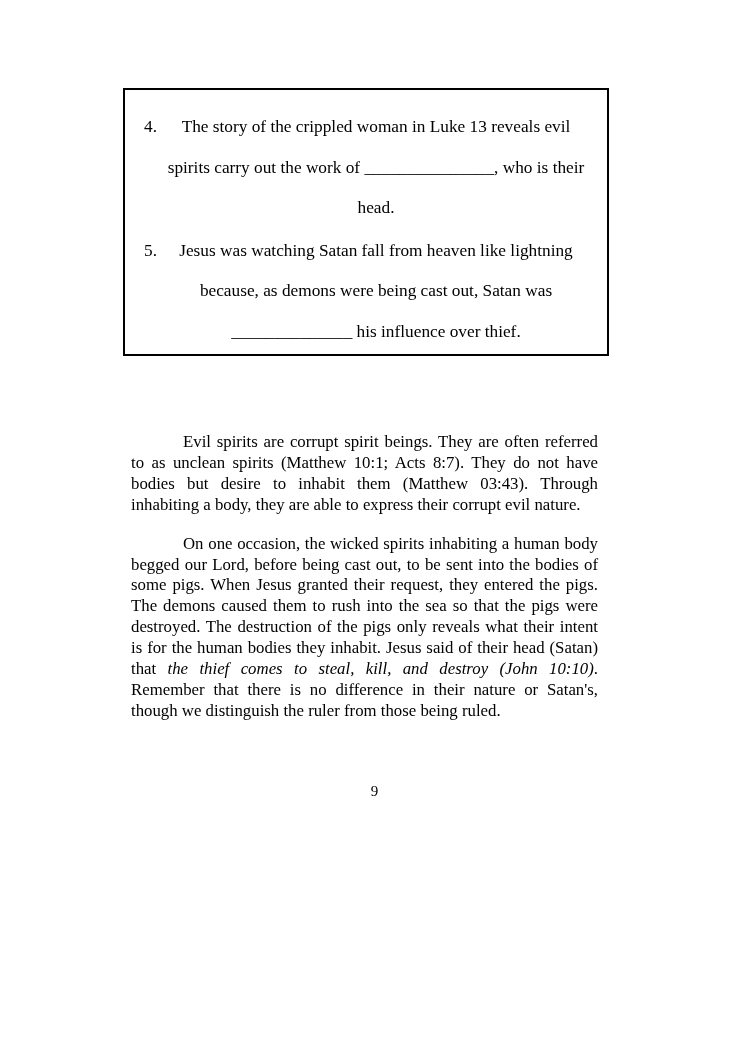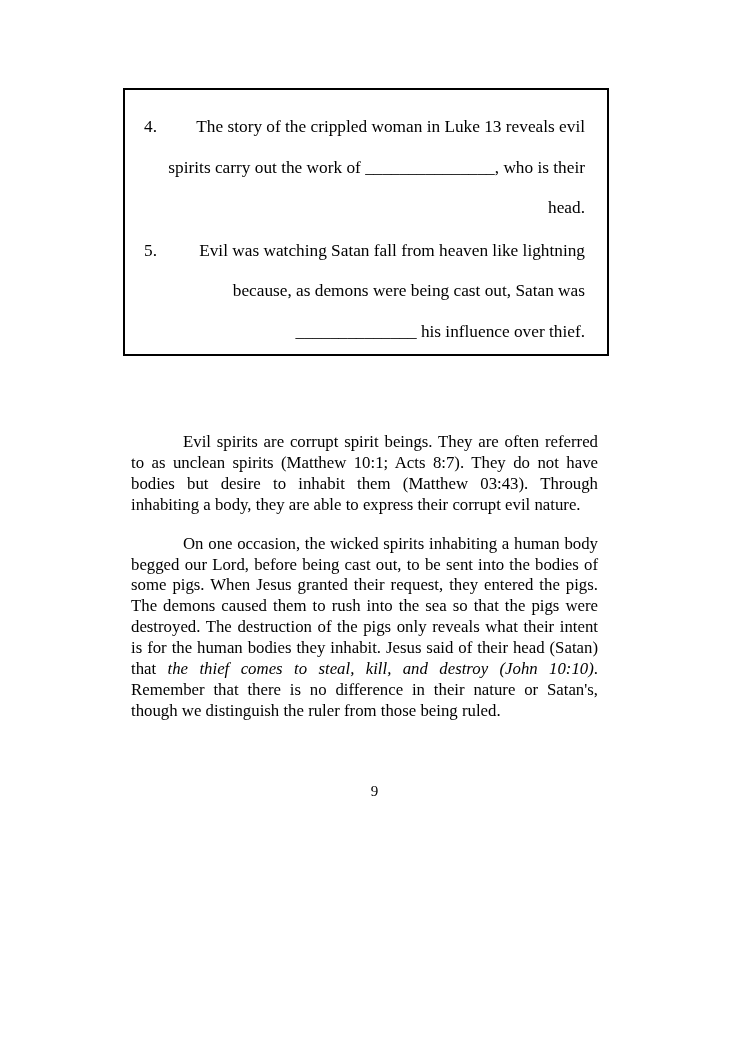--- a/index.html
+++ b/index.html
@@ -49,21 +49,21 @@
   .q-num {
     width: 42px;
     flex: 0 0 42px;
     text-align: right;
     padding-right: 10px;
     box-sizing: border-box;
   }
   .q-text {
     flex: 1 1 auto;
     padding-right: 22px;
-    text-align: right;
+    text-align: center;
   }
   .q1 { margin-top: 17px; }
   .q2 { margin-top: 2px; }
   .blank {
     letter-spacing: 0px;
   }
 
   
   .section-heading {
     position: absolute;
@@ -110,21 +110,21 @@
 <div class="page">
 
   <div class="exercise-box">
     <ul class="question-list">
       <li class="question q1">
         <span class="q-num">4.</span>
         <span class="q-text"><span>The story of the crippled woman in Luke 13 reveals evil spirits carry out the work of </span><span class="blank">_______________</span><span>, who is their head.</span></span>
       </li>
       <li class="question q2">
         <span class="q-num">5.</span>
-        <span class="q-text"><span>Evil was watching Satan fall from heaven like lightning because, as demons were being cast out, Satan was </span><span class="blank">______________</span><span> his influence over thief.</span></span>
+        <span class="q-text"><span>Jesus was watching Satan fall from heaven like lightning because, as demons were being cast out, Satan was </span><span class="blank">______________</span><span> his influence over thief.</span></span>
       </li>
     </ul>
   </div>
 
 
   <div class="body-block">
     <p class="para">Evil spirits are corrupt spirit beings.  They are often referred to as unclean spirits (Matthew 10:1; Acts 8:7).  They do not have bodies but desire to inhabit them (Matthew 03:43).  Through inhabiting a body, they are able to express their corrupt evil nature.</p>
     <p class="para"><span>On one occasion, the wicked spirits inhabiting a human body begged our Lord, before being cast out, to be sent into the bodies of some pigs.  When Jesus granted their request, they entered the pigs.  The demons caused them to rush into the sea so that the pigs were destroyed.  The destruction of the pigs only reveals what their intent is for the human bodies they inhabit. Jesus said of their head (Satan) that </span><i>the thief comes to steal, kill, and destroy (John 10:10)</i><span>.  Remember that there is no difference in their nature or Satan's, though we distinguish the ruler from those being ruled.</span></p>
   </div>
 

